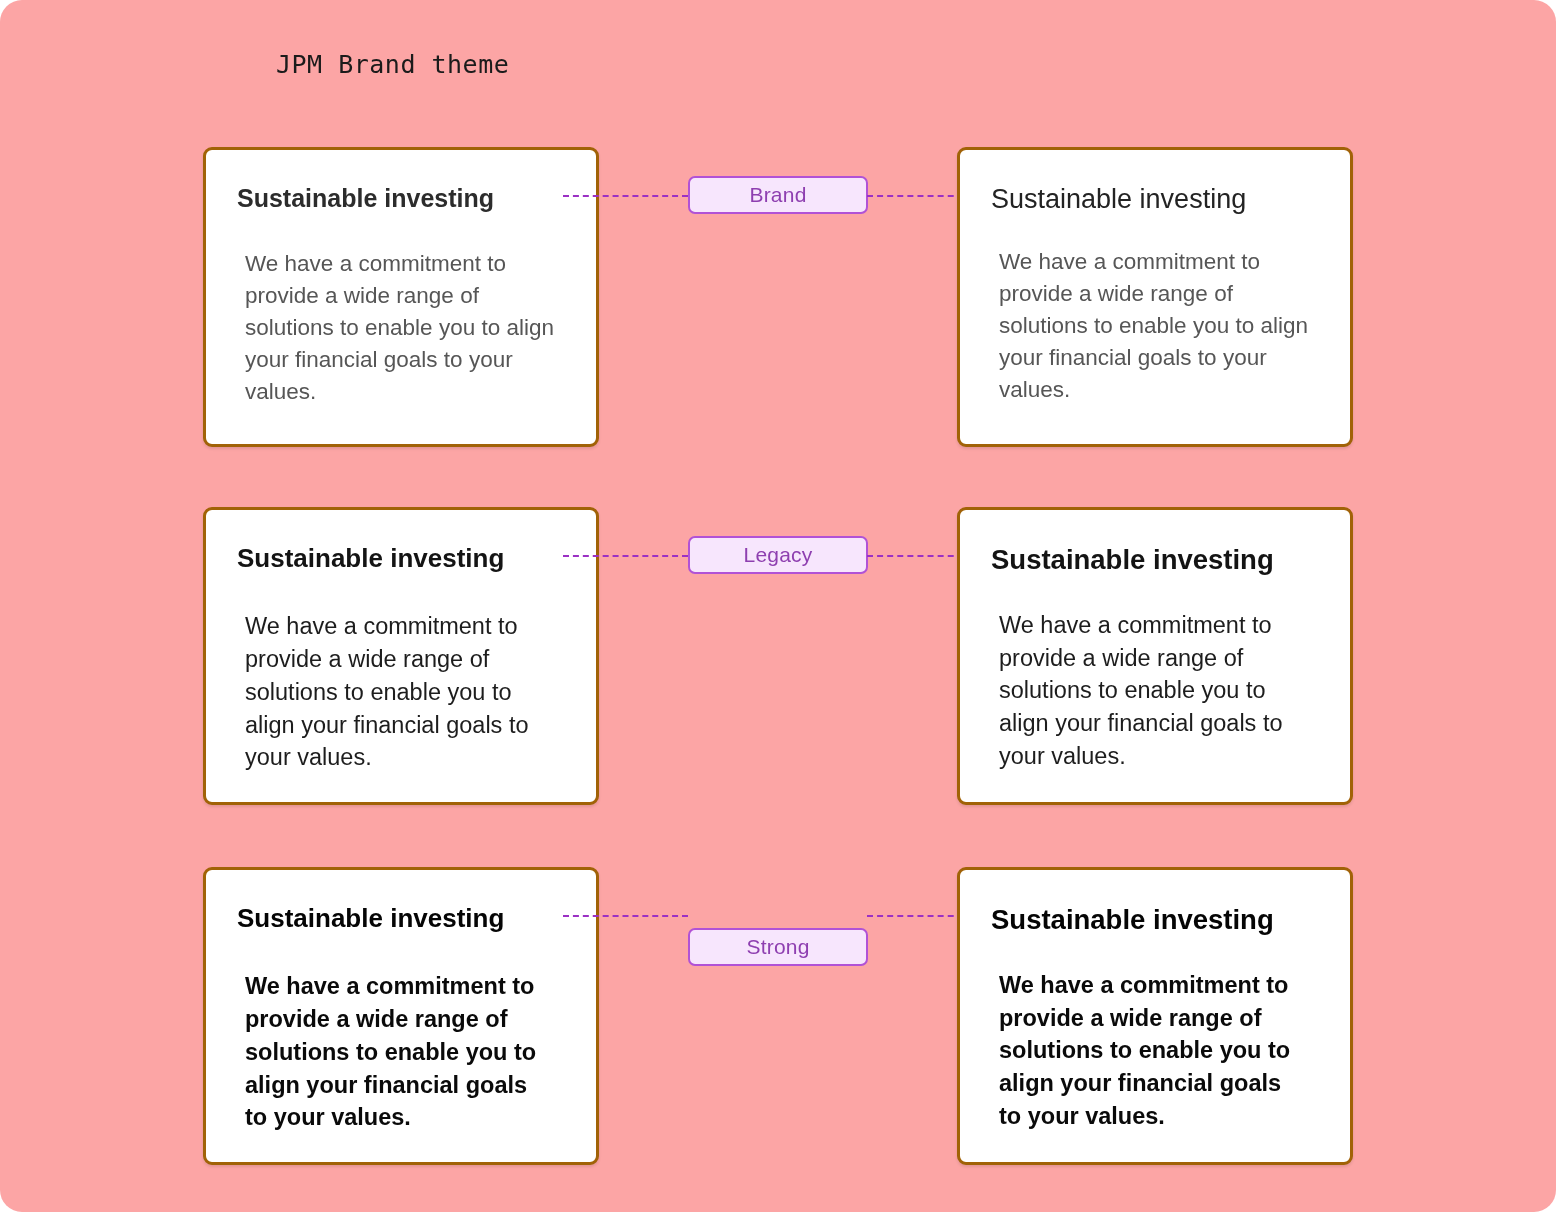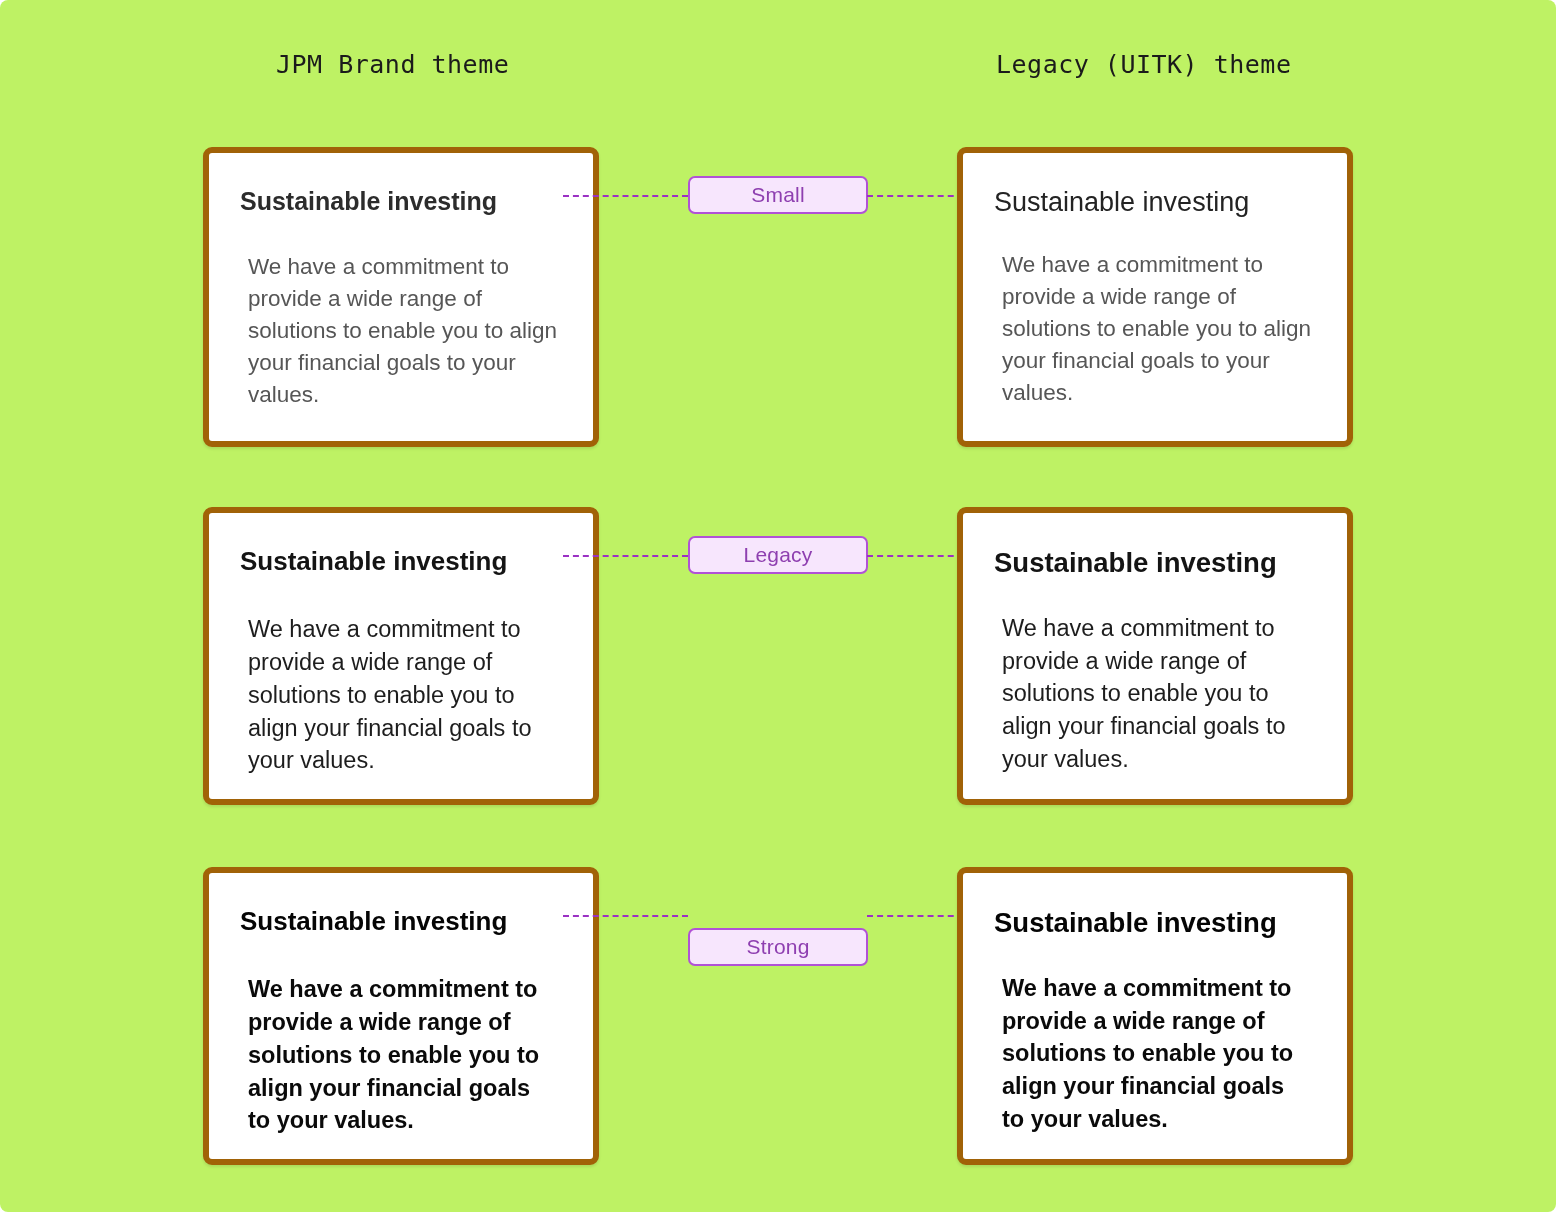--- a/index.html
+++ b/index.html
@@ -10,22 +10,22 @@
   }
   body {
     font-family: "Liberation Sans", sans-serif;
     -webkit-font-smoothing: antialiased;
   }
 
   .canvas {
     position: relative;
     width: 1556px;
     height: 1212px;
-    background: #bef264;
-    border-radius: 8px;
+    background: #fca5a5;
+    border-radius: 22px;
     overflow: hidden;
     box-sizing: border-box;
   }
 
   
   .col-headers {
     position: absolute;
     top: 0;
     left: 0;
     width: 1556px;
@@ -56,21 +56,21 @@
     width: 1556px;
   }
   .row-small   { top: 147px;  height: 300px; }
   .row-default { top: 507px;  height: 298px; }
   .row-strong  { top: 867px;  height: 298px; }
 
   
   .card {
     position: absolute;
     background: #ffffff;
-    border: 6px solid #a16207;
+    border: 3px solid #a16207;
     border-radius: 9px;
     box-shadow: 0 2px 3px rgba(0,0,0,0.10);
     box-sizing: border-box;
     overflow: hidden;
   }
   .card.left  { left: 203px; width: 396px; }
   .card.right { left: 957px; width: 396px; }
 
   .row-small   .card { top: 0; height: 300px; }
   .row-default .card { top: 0; height: 298px; }
@@ -208,36 +208,35 @@
   .row-default .badge { top: 29px; }
   .row-strong  .badge { top: 29px; margin-top: 32px; }
 </style>
 </head>
 <body>
 
 <div class="canvas">
 
   <div class="col-headers">
     <div class="col-header left">JPM Brand theme</div>
-    <div class="col-header right">Legacy (UITK) theme</div>
   </div>
 
   <div class="rows">
 
     <div class="row row-small">
 
       <div class="card left">
         <div class="card-inner">
           <div class="card-title">Sustainable investing</div>
           <div class="card-body">We have a commitment to provide a wide range of solutions to enable you to align your financial goals to your values.</div>
         </div>
       </div>
 
       <div class="connector seg-left"></div>
-      <div class="badge">Small</div>
+      <div class="badge">Brand</div>
       <div class="connector seg-right"></div>
 
       <div class="card right">
         <div class="card-inner">
           <div class="card-title">Sustainable investing</div>
           <div class="card-body">We have a commitment to provide a wide range of solutions to enable you to align your financial goals to your values.</div>
         </div>
       </div>
     </div>
 

